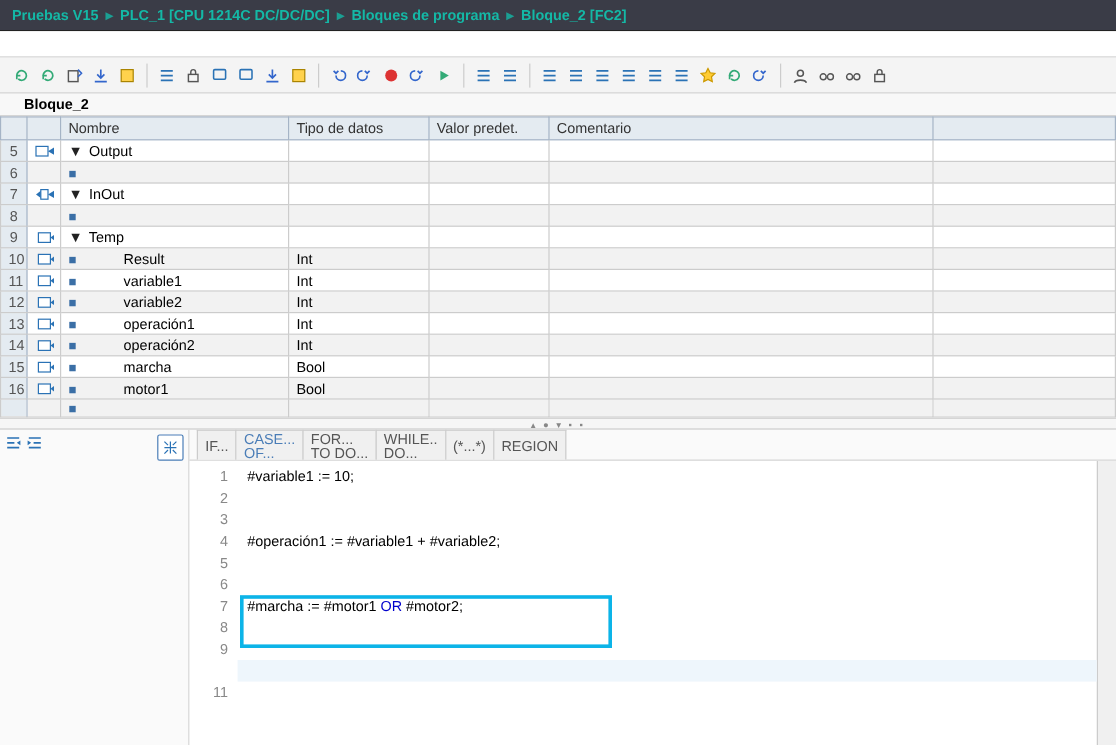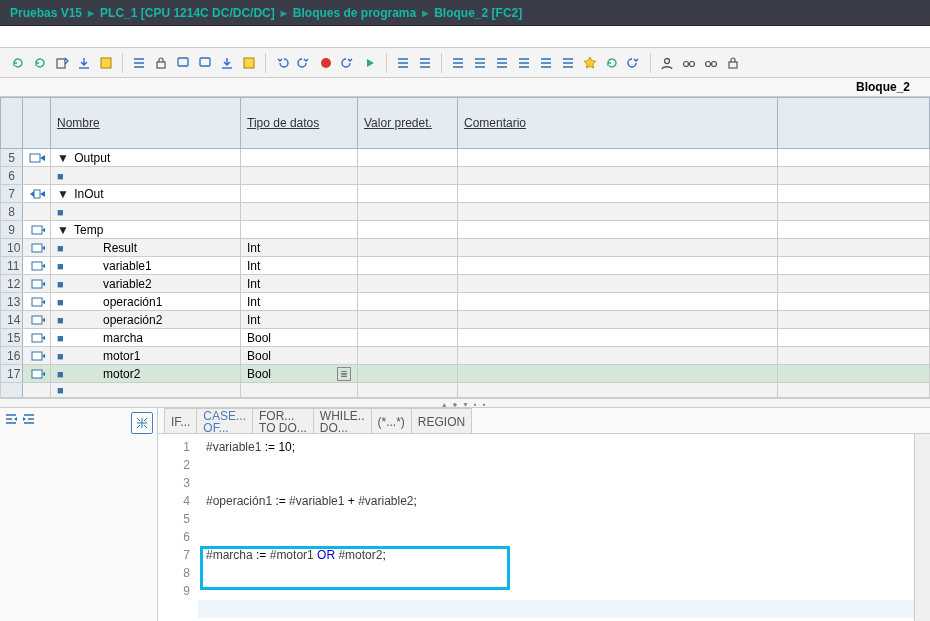--- a/index.html
+++ b/index.html
@@ -7,24 +7,24 @@
 
 .breadcrumb { background: #3a3c47; color: #14b8a6; height: 26px; display: flex; align-items: center; padding: 0 10px; font-size: 13px; font-weight: 600; border-bottom: 1px solid #222; }
 .breadcrumb .sep { margin: 0 6px; opacity: .8; }
 
 .blankbar { height: 22px; background: #fff; border-bottom: 1px solid #ccc; }
 
 .toolbar { height: 30px; background: #f4f4f4; border-bottom: 1px solid #ccc; display: flex; align-items: center; padding: 0 8px; gap: 2px; }
 .toolbar .tbtn { width: 20px; height: 20px; display: flex; align-items: center; justify-content: center; border-radius: 2px; cursor: pointer; }
 .toolbar .divider { width: 1px; height: 20px; background: #ccc; margin: 0 4px; }
 
-.block-title { background: #f8f8f8; padding: 2px 20px; font-weight: 600; border-bottom: 1px solid #ccc; text-align: right; }
+.block-title { background: #f8f8f8; padding: 2px 20px; font-weight: 600; border-bottom: 1px solid #ccc; }
 
 .interface-table { border-collapse: collapse; width: 100%; table-layout: fixed; }
-.interface-table th { background: #e4ebf1; border: 1px solid #a5b4c6; padding: 18px 6px; text-align: left; font-weight: 400; color: #333; text-decoration: underline; }
+.interface-table th { background: #e4ebf1; border: 1px solid #a5b4c6; padding: 2px 6px; text-align: left; font-weight: 400; color: #333; }
 .interface-table td { border: 1px solid #ccc; padding: 0 6px; height: 18px; background: #fff; }
 .interface-table tr.alt td { background: #f2f2f2; }
 .interface-table tr.selected td { background: #d4e7d8; }
 .interface-table .rownum { background: #e4ebf1 !important; width: 22px; text-align: center; color: #555; border-right: 1px solid #a5b4c6; }
 .interface-table .iconcell { width: 28px; text-align: center; }
 .interface-table .ioicon { display: inline-block; width: 16px; height: 12px; }
 .interface-table .bullet { width: 16px; color: #3b6fa6; font-size: 11px; text-align: center; }
 .interface-table .arrow { color: #222; padding-right:2px;}
 .interface-table .grey { color: #888; font-style: italic; }
 .interface-table .indent2 { padding-left: 36px; text-align: center; }
@@ -48,21 +48,21 @@
 .code-tabs .tab { padding: 4px 6px 2px; font-size: 9px; color: #555; border: 1px solid #ccc; border-bottom: none; margin-right: -1px; background:#f0f0f0; display:flex; flex-direction:column; justify-content:center; line-height:1; cursor:pointer; }
 .code-tabs .tab.dim { color: #4a7db7; }
 .code-tabs .tab span { display:block; }
 
 .editor { flex: 1; display: flex; font-family: Consolas, monospace; font-size: 13px; overflow:hidden; background:#fff; position:relative; }
 .gutter { width: 40px; text-align: right; padding: 4px 8px 4px 0; color: #888; background:#fff; }
 .gutter div { height: 18px; line-height: 18px; }
 .codecol { flex:1; padding: 4px 0; position:relative; }
 .codecol .ln { height:18px; line-height:18px; white-space:pre; padding-left:8px; }
 .kw { color: #0000cc; }
-.var { color: #404040; }
+.var { color: #000000; }
 .num { color: #000; }
 .op { color: #000; }
 
 .highlight-box { position:absolute; left: 2px; top: 112px; width: 310px; height: 44px; border: 3px solid #0cb4e8; pointer-events:none; }
 
 .currentline { background: #eef6fc; }
 
 .scrollbar-v { width: 16px; background: #f0f0f0; border-left: 1px solid #ccc; }
 
 svg.ioicon { vertical-align: middle; }
@@ -408,32 +408,20 @@
     <td class="iconcell"><svg class="ioicon" width="18" height="12">
               <rect x="3" y="2" width="10" height="8" fill="#fff" stroke="#2a72b5"></rect>
               <path d="M13 6l4-3v6z" fill="#2a72b5"></path>
             </svg></td>
     <td><span class="bullet">■</span> <span class="indent2">motor1</span></td>
     <td>Bool</td>
     <td></td>
     <td></td>
     <td></td>
         </tr>
-        <tr class="selected">
-    <td class="rownum">17</td>
-    <td class="iconcell"><svg class="ioicon" width="18" height="12">
-              <rect x="3" y="2" width="10" height="8" fill="#fff" stroke="#2a72b5"></rect>
-              <path d="M13 6l4-3v6z" fill="#2a72b5"></path>
-            </svg></td>
-    <td><span class="bullet">■</span> <span class="indent2">motor2</span></td>
-    <td>Bool<span class="drop-marker">≣</span></td>
-    <td></td>
-    <td></td>
-    <td></td>
-        </tr>
         <tr class="alt">
     <td class="rownum" style="height:8px;overflow:hidden"></td>
     <td class="iconcell" style="height:8px;overflow:hidden"></td>
     <td style="height:8px;overflow:hidden"><span class="bullet">■</span> </td>
     <td style="height:8px;overflow:hidden"></td>
     <td style="height:8px;overflow:hidden"></td>
     <td style="height:8px;overflow:hidden"></td>
     <td style="height:8px;overflow:hidden"></td>
         </tr>
       </tbody>

